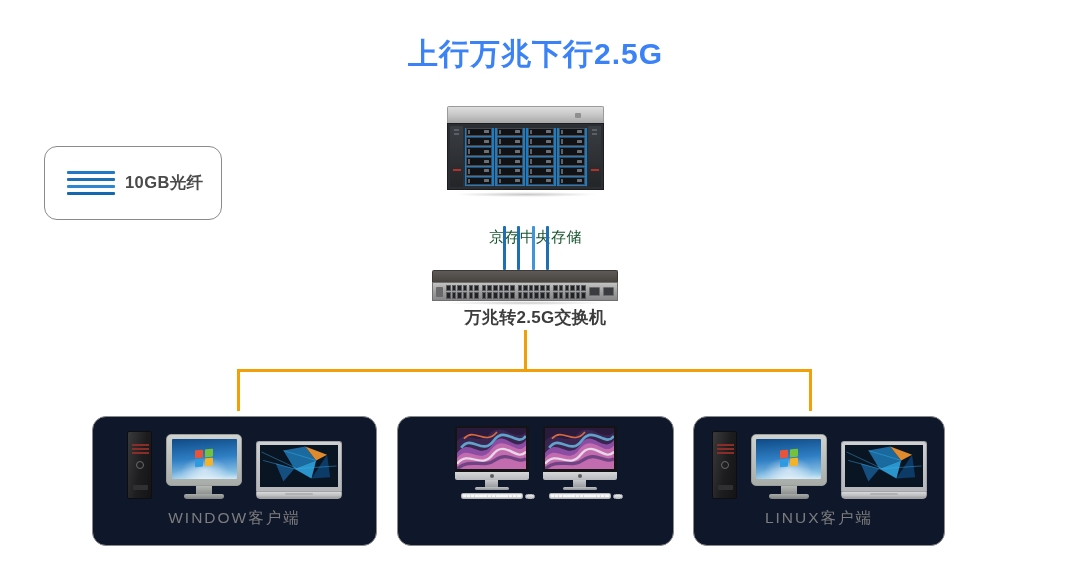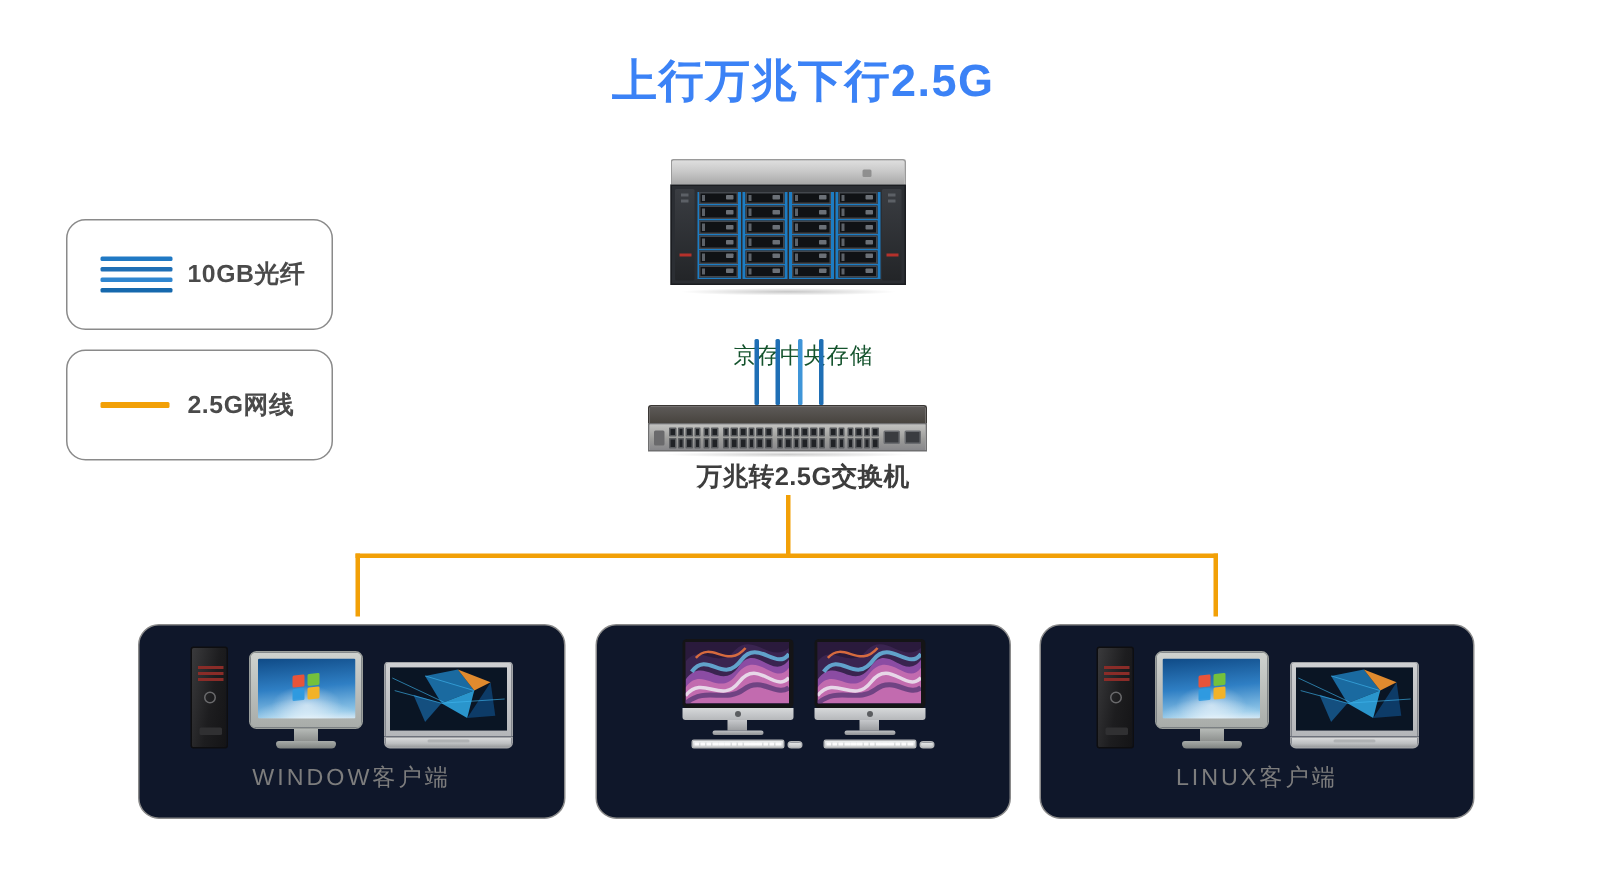--- a/index.html
+++ b/index.html
@@ -220,21 +220,21 @@
   .client-box {
     position: absolute;
     top: 416px;
     height: 130px;
     border: 1.3px solid #8a8a8a;
     border-radius: 14px;
     background: #0f172a;
   }
   .client-box.win  { left: 92px;  width: 285px; }
   .client-box.mac  { left: 397px; width: 277px; }
-  .client-box.lin  { left: 693px; width: 290px; }
+  .client-box.lin  { left: 693px; width: 252px; }
   .client-devices {
     height: 82px;
     display: flex;
     align-items: flex-end;
     justify-content: center;
     gap: 14px;
     padding-top: 8px;
   }
   .client-label {
     text-align: center;
@@ -396,26 +396,20 @@
   <div class="legend-box">
     <div class="legend-swatch">
       <span class="bar b1"></span>
         <span class="bar b2"></span>
         <span class="bar b3"></span>
         <span class="bar b4"></span>
     </div>
     <span class="legend-label">10GB光纤</span>
   </div>
 
-  <div class="legend-box">
-    <div class="legend-swatch orange">
-      <span class="bar"></span>
-    </div>
-    <span class="legend-label">2.5G网线</span>
-  </div>
 
 </div>
 
 <div class="server">
   <div class="srv-top"></div>
   <div class="srv-body">
     <div class="srv-ear">
         <i></i>
         <i></i>
         <span class="red"></span>

